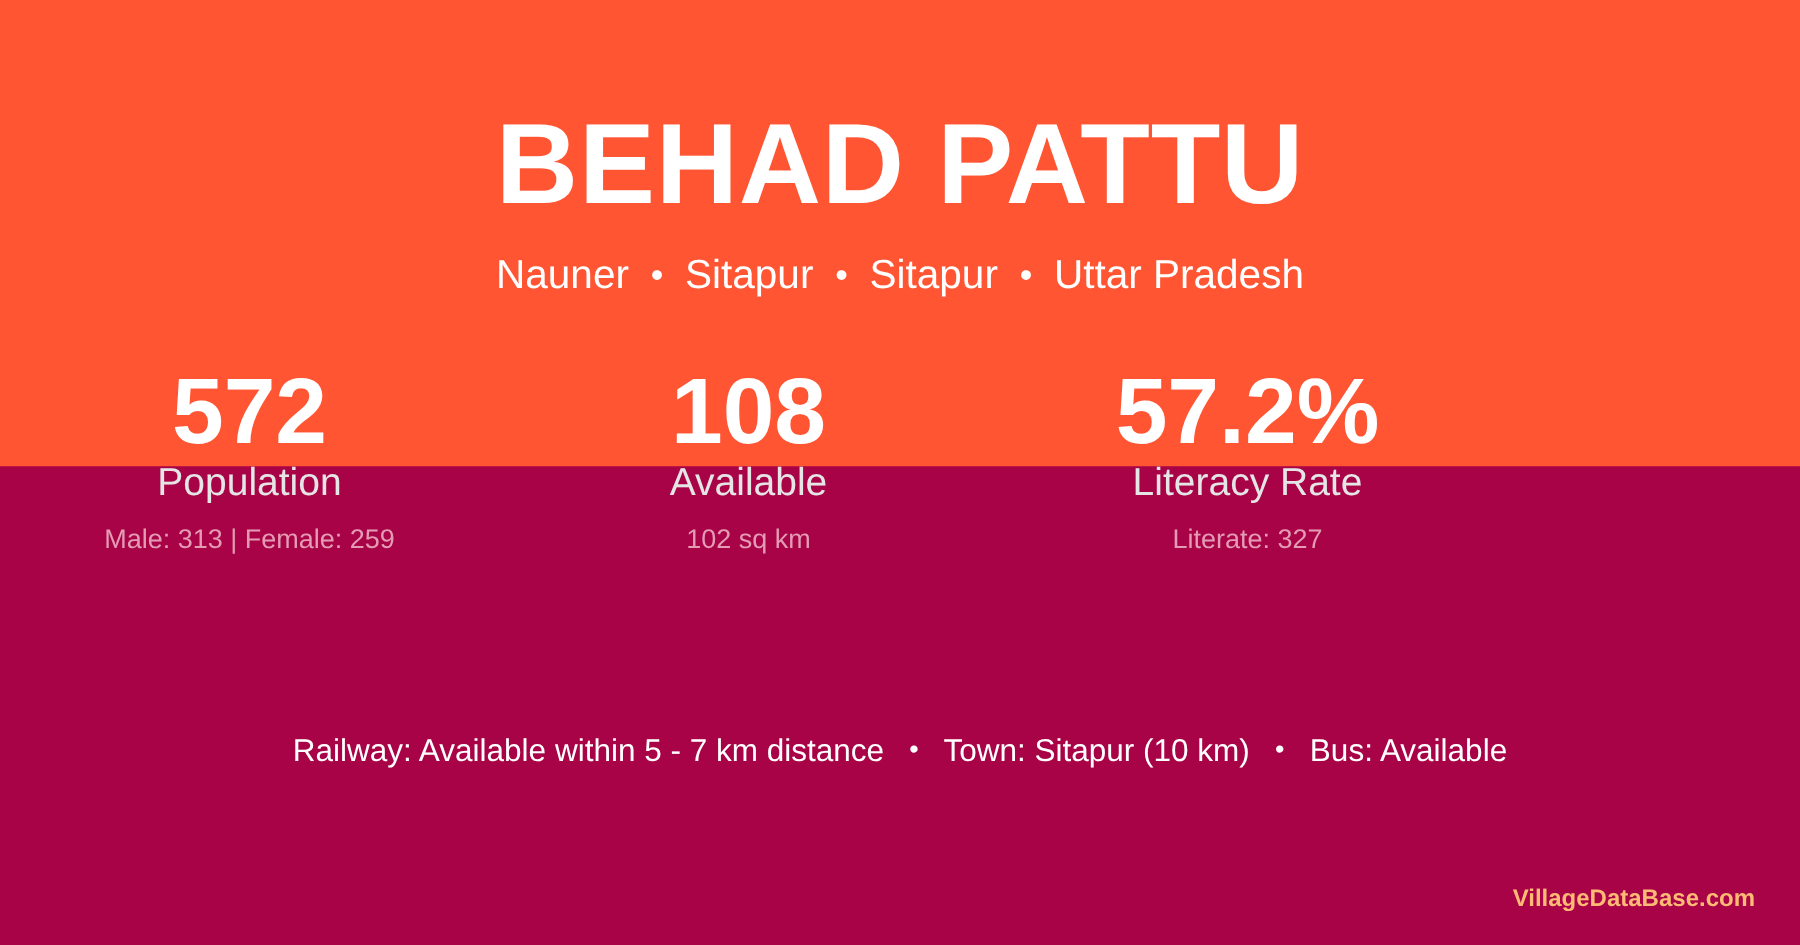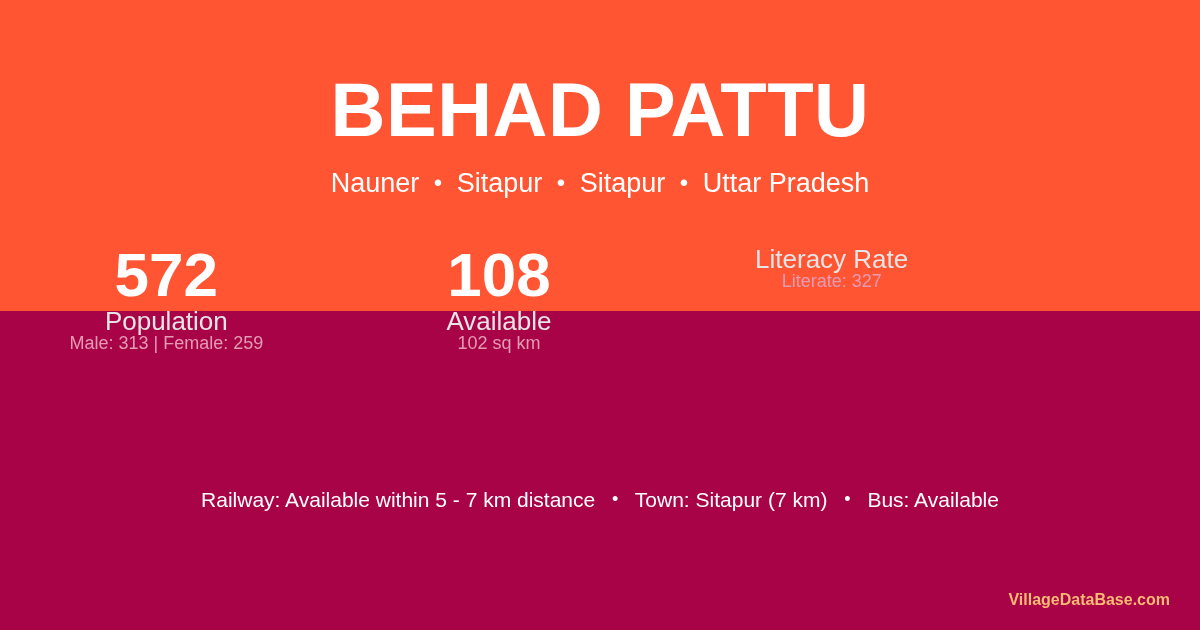--- a/index.html
+++ b/index.html
@@ -95,20 +95,21 @@
   }
   .stat-label {
     margin-top: 2px;
     font-size: 26px;
     line-height: 26px;
     font-weight: 400;
     color: #e5e5e5;
     white-space: nowrap;
   }
   .stat-sub {
+    margin-top: 16px;
     font-size: 18px;
     line-height: 18px;
     font-weight: 400;
     color: #E49BB4;
     white-space: nowrap;
   }
 
   
   .info-line {
     position: absolute;
@@ -168,29 +169,30 @@
       <div class="stat-sub">Male: 313 | Female: 259</div>
     </div>
 
     <div class="stat">
       <div class="stat-value">108</div>
       <div class="stat-label">Available</div>
       <div class="stat-sub">102 sq km</div>
     </div>
 
     <div class="stat">
+      <div class="stat-value">57.2%</div>
       <div class="stat-label">Literacy Rate</div>
       <div class="stat-sub">Literate: 327</div>
     </div>
 
   </div>
 
   <div class="info-line">
     <span>Railway: Available within 5 - 7 km distance</span>
     <span class="sep">•</span>
-    <span>Town: Sitapur (7 km)</span>
+    <span>Town: Sitapur (10 km)</span>
     <span class="sep">•</span>
     <span>Bus: Available</span>
   </div>
 
   <div class="footer">VillageDataBase.com</div>
 
 </div>
 
 </body></html>

